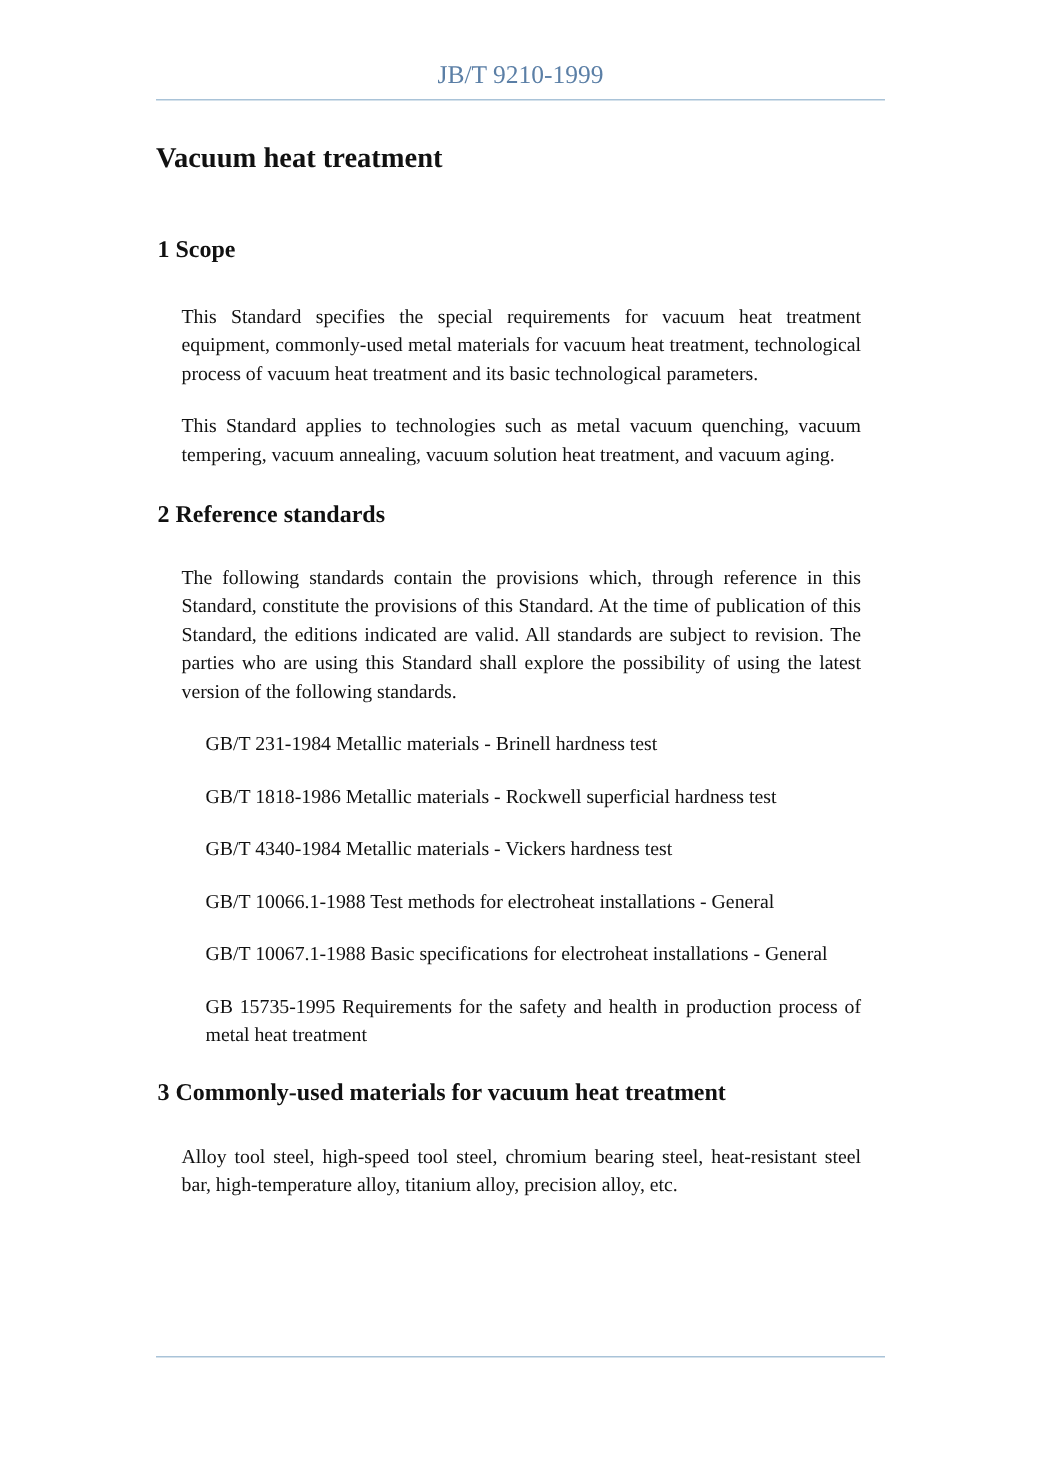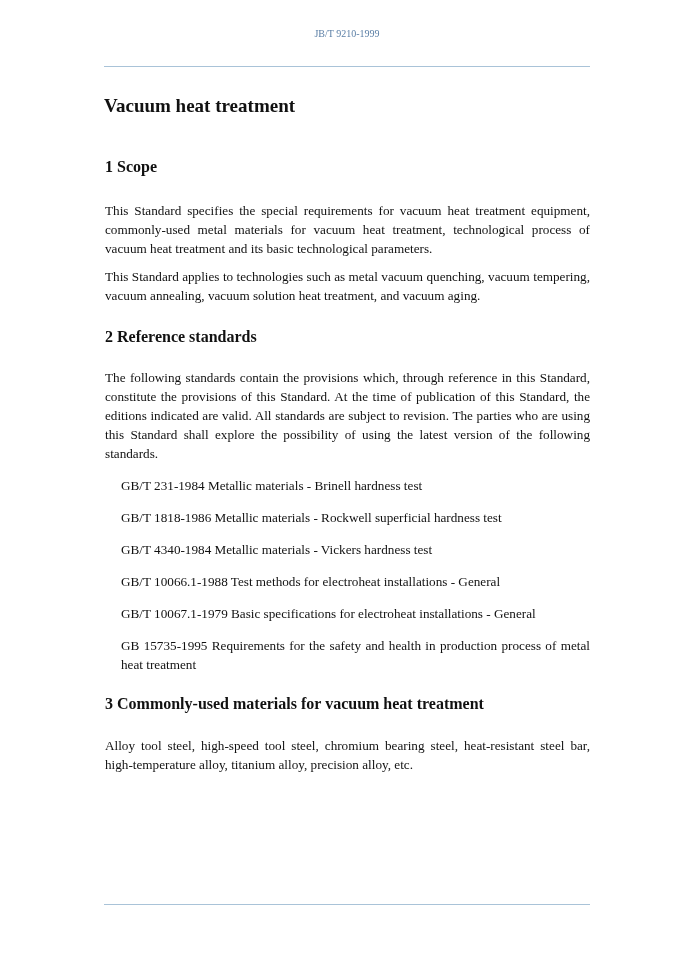--- a/index.html
+++ b/index.html
@@ -17,23 +17,23 @@
     }
     .page {
       position: absolute;
       left: 0; top: 0;
       width: 693px; height: 980px;
     }
     .header {
       position: absolute;
       left: 104px;
       width: 486px;
-      top: 28px;
+      top: 40px;
       text-align: center;
-      font-size: 10px;
+      font-size: 17px;
       color: #5b7fa6;
     }
     .header-rule {
       position: absolute;
       left: 104px;
       width: 486px;
       top: 66px;
       height: 0;
       border-top: 1px solid #a9c3d8;
     }
@@ -54,21 +54,21 @@
     }
     h2 {
       font-size: 16px;
       font-weight: bold;
       margin: 0;
       line-height: 24px;
     }
     p {
       font-size: 13.2px;
       line-height: 19px;
-      margin: 0;
+      margin: 16px;
       text-align: justify;
     }
     .refs p {
       padding-left: 16px;
     }
     .footer-rule {
       position: absolute;
       left: 104px;
       width: 486px;
       top: 904px;
@@ -112,21 +112,21 @@
     </section>
 
     <section style="margin-top:20px">
       <h2>2 Reference standards</h2>
       <p style="margin-top:19px">The following standards contain the provisions which, through reference in this Standard, constitute the provisions of this Standard. At the time of publication of this Standard, the editions indicated are valid. All standards are subject to revision. The parties who are using this Standard shall explore the possibility of using the latest version of the following standards.</p>
       <div class="refs">
         <p style="margin-top:13px">GB/T 231-1984 Metallic materials - Brinell hardness test</p>
         <p style="margin-top:13px">GB/T 1818-1986 Metallic materials - Rockwell superficial hardness test</p>
         <p style="margin-top:13px">GB/T 4340-1984 Metallic materials - Vickers hardness test</p>
         <p style="margin-top:13px">GB/T 10066.1-1988 Test methods for electroheat installations - General</p>
-        <p style="margin-top:13px">GB/T 10067.1-1979 Basic specifications for electroheat installations - General</p>
+        <p style="margin-top:13px">GB/T 10067.1-1988 Basic specifications for electroheat installations - General</p>
         <p style="margin-top:13px">GB 15735-1995 Requirements for the safety and health in production process of metal heat treatment</p>
       </div>
     </section>
 
     <section style="margin-top:18px">
       <h2>3 Commonly-used materials for vacuum heat treatment</h2>
       <p style="margin-top:20px">Alloy tool steel, high-speed tool steel, chromium bearing steel, heat-resistant steel bar, high-temperature alloy, titanium alloy, precision alloy, etc.</p>
     </section>
 
   </div>

